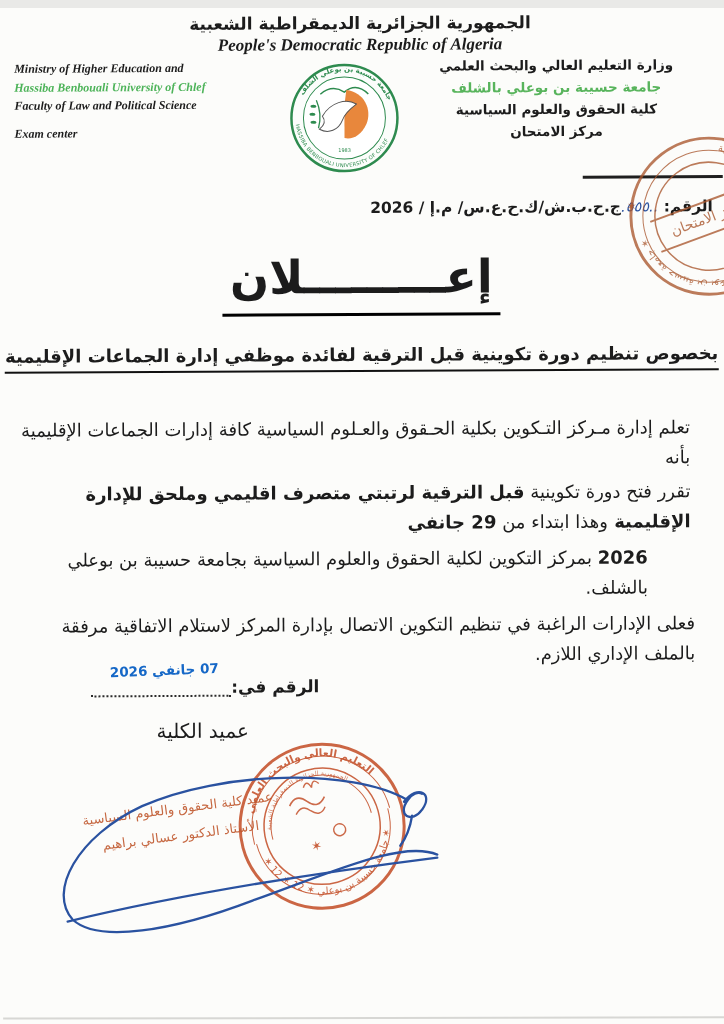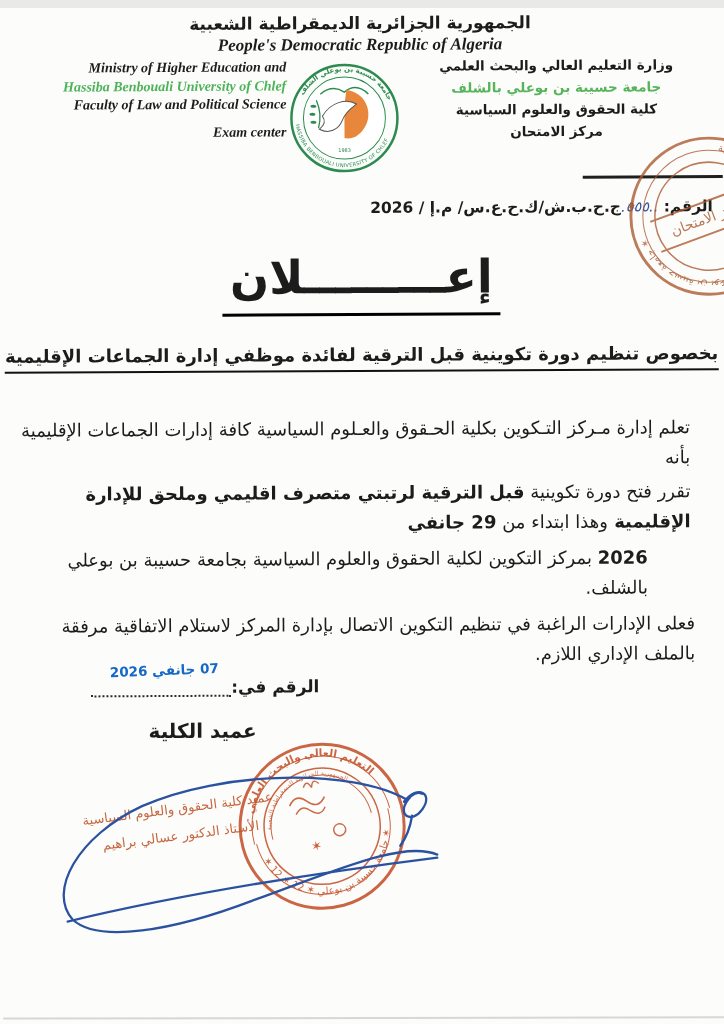--- a/index.html
+++ b/index.html
@@ -7,21 +7,21 @@
         overflow:hidden;font-family:"DejaVu Sans",sans-serif;color:#1c1c1c;}
   .scan{position:absolute;inset:0;transform:rotate(-0.3deg);transform-origin:50% 40%;}
   .abs{position:absolute;}
   .ctr{left:0;right:0;text-align:center;}
   .rtl{direction:rtl;unicode-bidi:isolate;}
   .en-serif{font-family:"Liberation Serif","DejaVu Serif",serif;font-style:italic;font-weight:bold;}
 
   .country-ar{top:5px;font-size:17px;font-weight:bold;}
   .country-en{top:27px;font-size:17px;}
 
-  .hdr-left{top:50px;left:16px;width:272px;text-align:right;font-size:14px;line-height:18.5px;}
+  .hdr-left{top:50px;left:16px;width:272px;text-align:left;font-size:12px;line-height:18.5px;}
   .hdr-left .green{color:#4db359;}
   .hdr-left .gap{margin-top:9px;display:block;}
 
   .hdr-right{top:47px;left:424px;width:268px;text-align:center;font-size:13.5px;
              font-weight:bold;line-height:22px;}
   .hdr-right .green{color:#58b45c;}
 
   .logo-wrap{top:52px;left:286px;width:120px;height:116px;}
 
   .edge-line{top:169px;left:584px;width:140px;height:3px;background:#1f1f1f;z-index:1;}
@@ -44,21 +44,21 @@
   .p3{top:602px;right:30px;left:16px;}
   .b{font-weight:bold;}
 
   .closing-row{top:664px;left:90px;width:232px;display:flex;align-items:flex-end;z-index:2;}
   .closing-row .lbl{font-size:17px;font-weight:bold;white-space:nowrap;padding-right:4px;}
   .closing-row .dots{flex:1;height:22px;border-bottom:2px dotted #2b2b2b;}
   .date-stamp{top:653px;left:98px;width:130px;text-align:center;color:#1668c7;
         font-size:13.5px;font-weight:bold;transform:rotate(-2deg);z-index:3;letter-spacing:.5px;}
 
   .signer-title{top:710px;left:116px;width:170px;text-align:center;
-        font-size:20px;font-weight:bold;z-index:2;}
+        font-size:20px;font-weight:normal;z-index:2;}
 
   .stamp-bottom{top:730px;left:232px;width:176px;height:176px;transform:rotate(-15deg);z-index:3;}
   .stamp-topright{top:115px;left:615px;width:190px;height:190px;transform:rotate(8deg);z-index:3;}
   .dean-script{top:786px;left:58px;width:238px;text-align:center;color:#c0582e;
         font-size:13px;line-height:27px;transform:rotate(-7deg);z-index:4;opacity:.9;}
   .signature{top:752px;left:50px;width:415px;height:185px;z-index:5;}
 
   .bottom-scan-line{bottom:13px;left:0;right:0;height:2px;background:#d7d7d4;transform:rotate(.2deg);}
 </style>
 </head>

